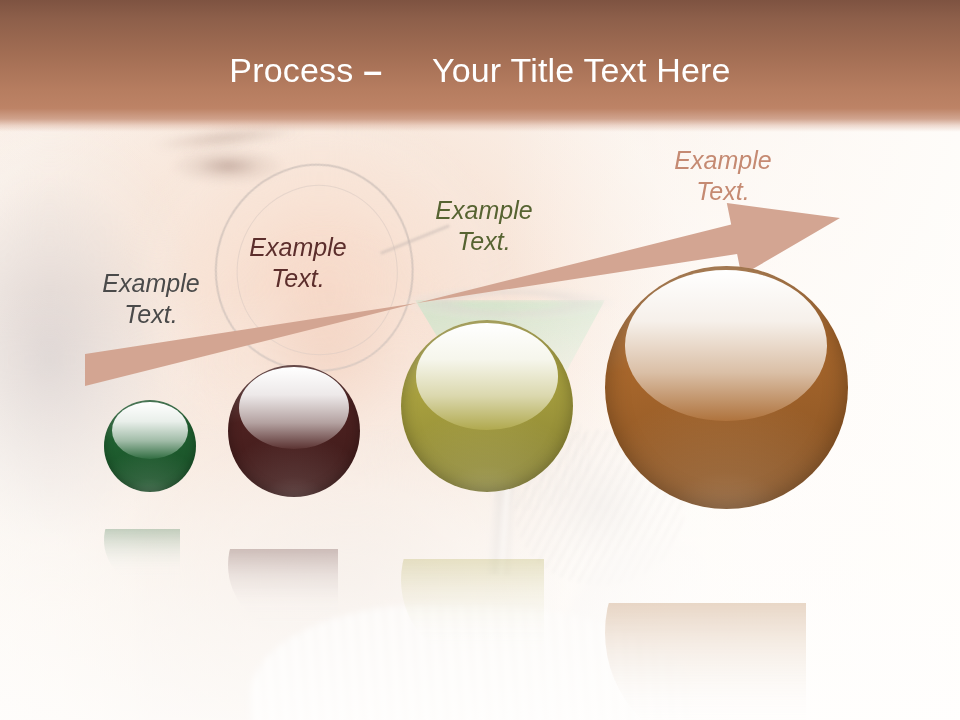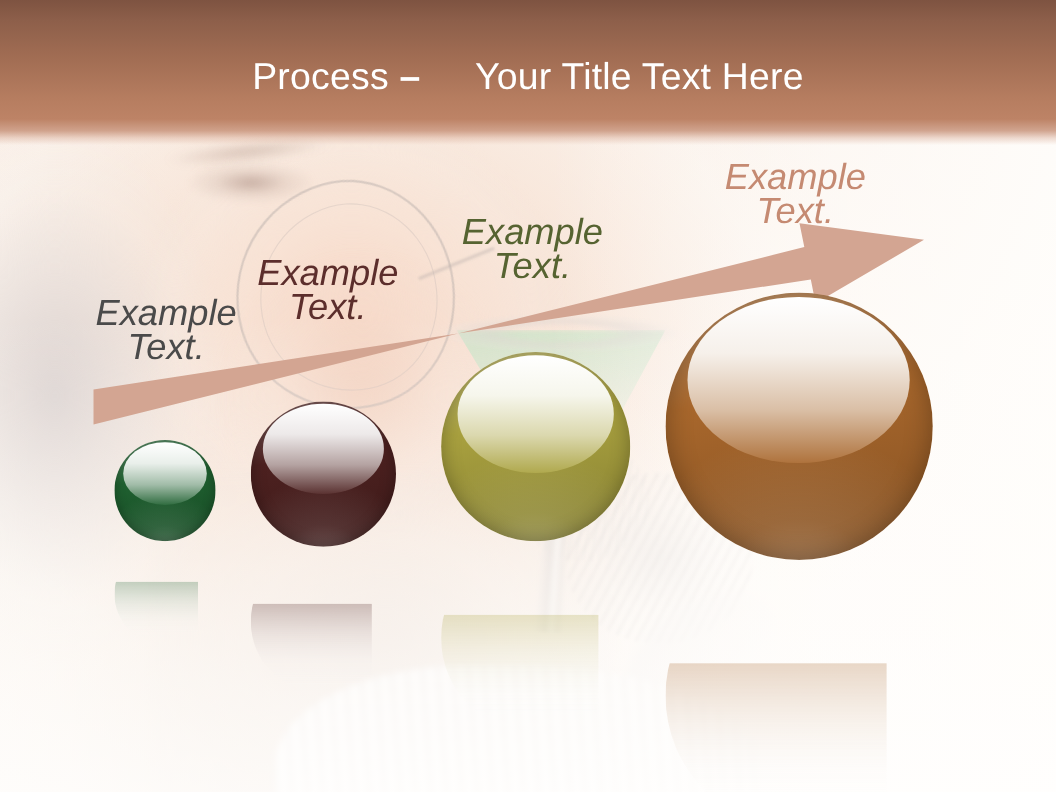--- a/index.html
+++ b/index.html
@@ -218,21 +218,21 @@
     left: 0; top: 0;
     width: 960px; height: 720px;
     pointer-events: none;
   }
 
   
   .step-label {
     position: absolute;
     text-align: center;
     font-style: italic;
-    font-size: 33px;
+    font-size: 25px;
     line-height: 31px;
     white-space: pre-line;
   }
 
   
   .sphere {
     position: absolute;
     border-radius: 50%;
   }
   .sphere .body {

